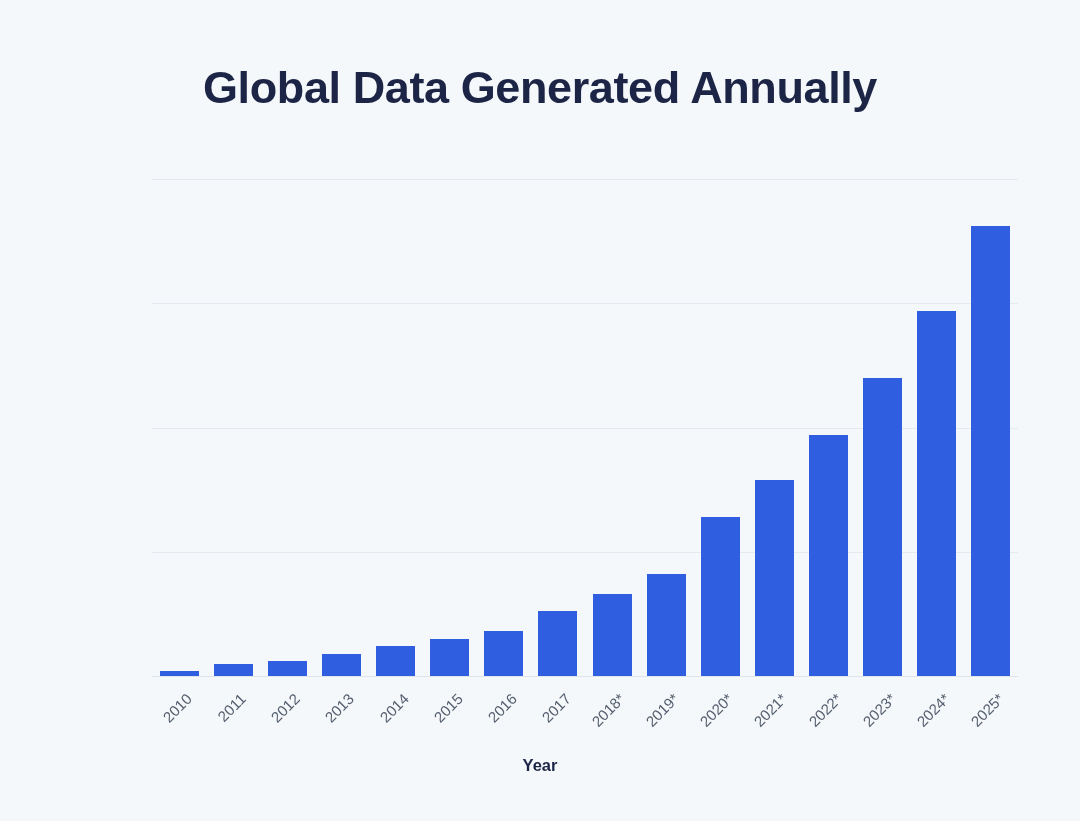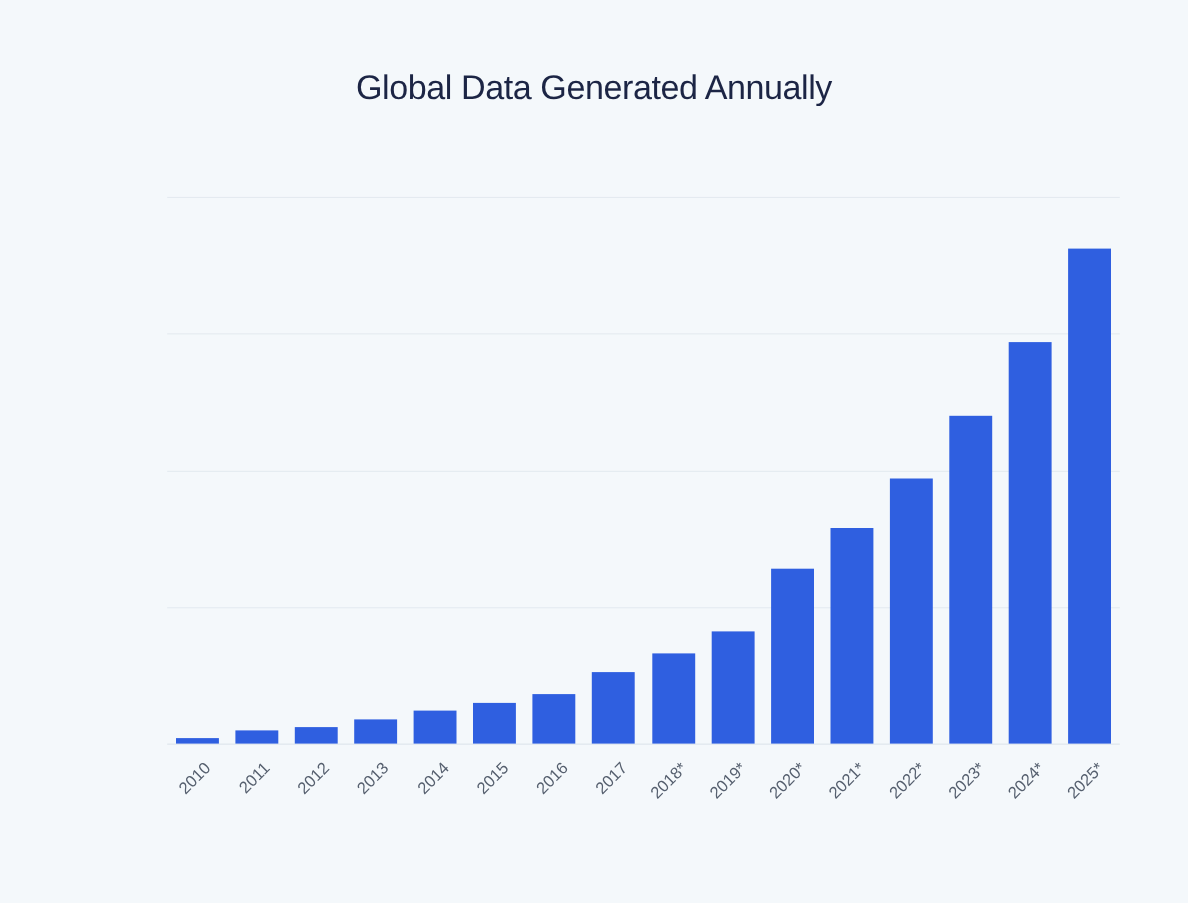--- a/index.html
+++ b/index.html
@@ -21,22 +21,22 @@
     background: #f4f8fb;
   }
 
   
   #chart-title {
     position: absolute;
     top: 62px;
     left: 0;
     width: 1080px;
     text-align: center;
-    font-size: 31px;
-    font-weight: normal;
+    font-size: 45px;
+    font-weight: bold;
     letter-spacing: -0.4px;
     color: #1c2545;
   }
   #x-axis-title {
     position: absolute;
     left: 0;
     top: 756px;
     width: 1080px;
     text-align: center;
     font-size: 16.5px;
@@ -147,14 +147,15 @@
       <div class="x-tick-label" style="left: 412.062px; width: 52px;">2018*</div>
       <div class="x-tick-label" style="left: 466.188px; width: 52px;">2019*</div>
       <div class="x-tick-label" style="left: 520.312px; width: 52px;">2020*</div>
       <div class="x-tick-label" style="left: 574.438px; width: 52px;">2021*</div>
       <div class="x-tick-label" style="left: 628.562px; width: 52px;">2022*</div>
       <div class="x-tick-label" style="left: 682.688px; width: 52px;">2023*</div>
       <div class="x-tick-label" style="left: 736.812px; width: 52px;">2024*</div>
       <div class="x-tick-label" style="left: 790.938px; width: 52px;">2025*</div>
     </div>
 
+  <div id="x-axis-title">Year</div>
 
 </div>
 
 </body></html>

